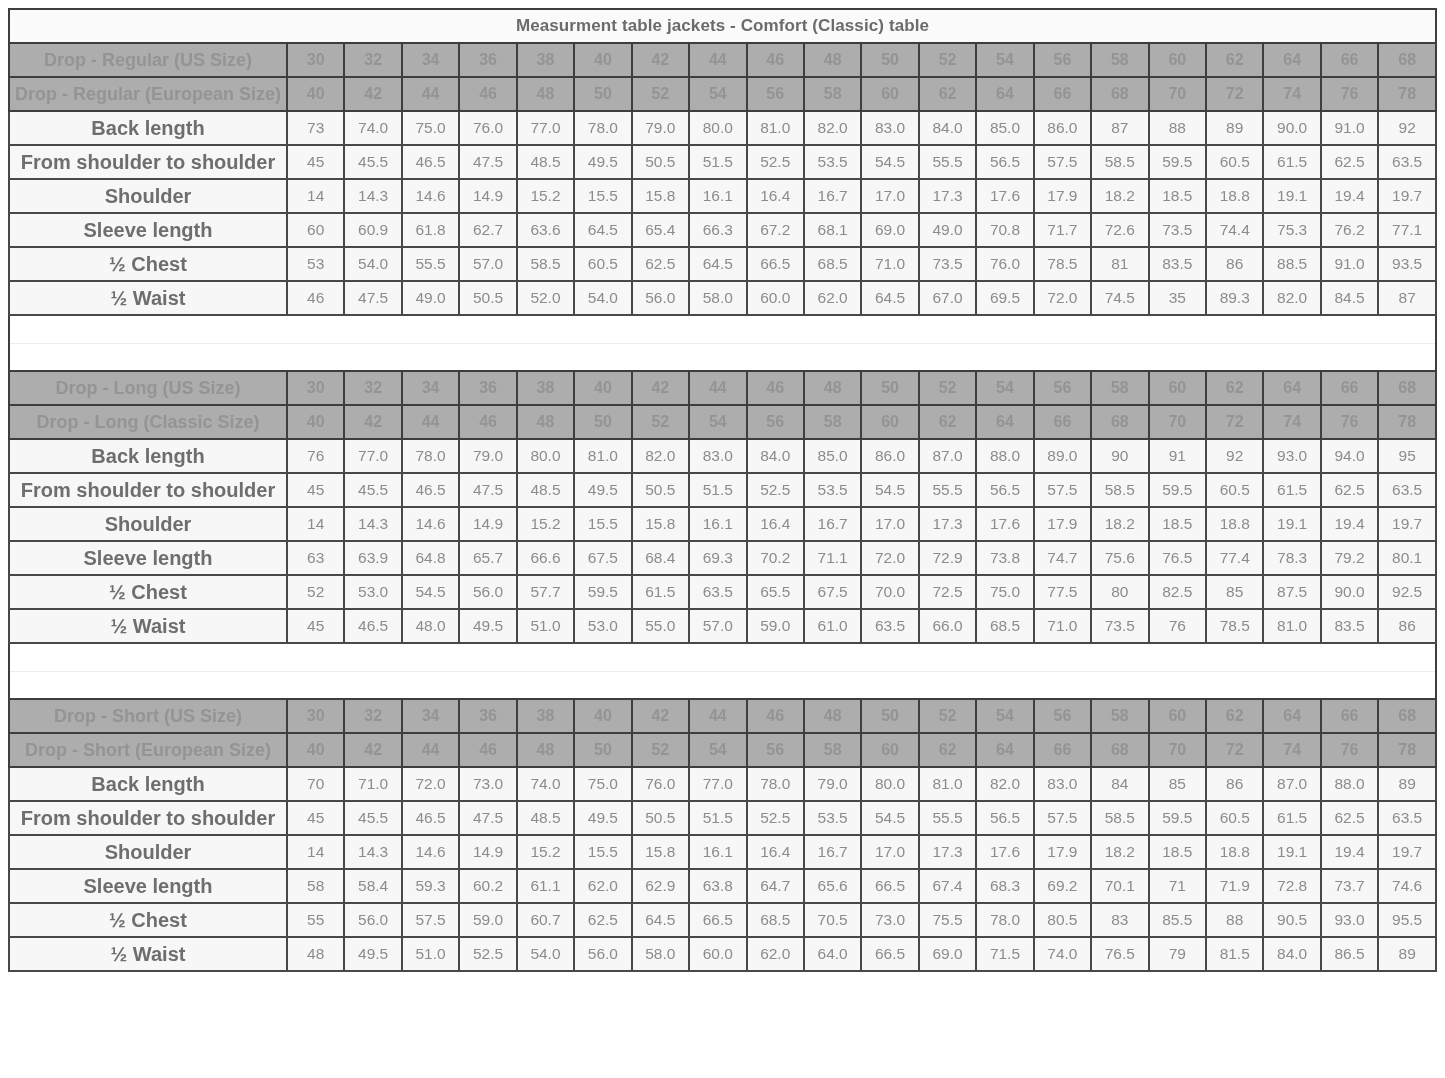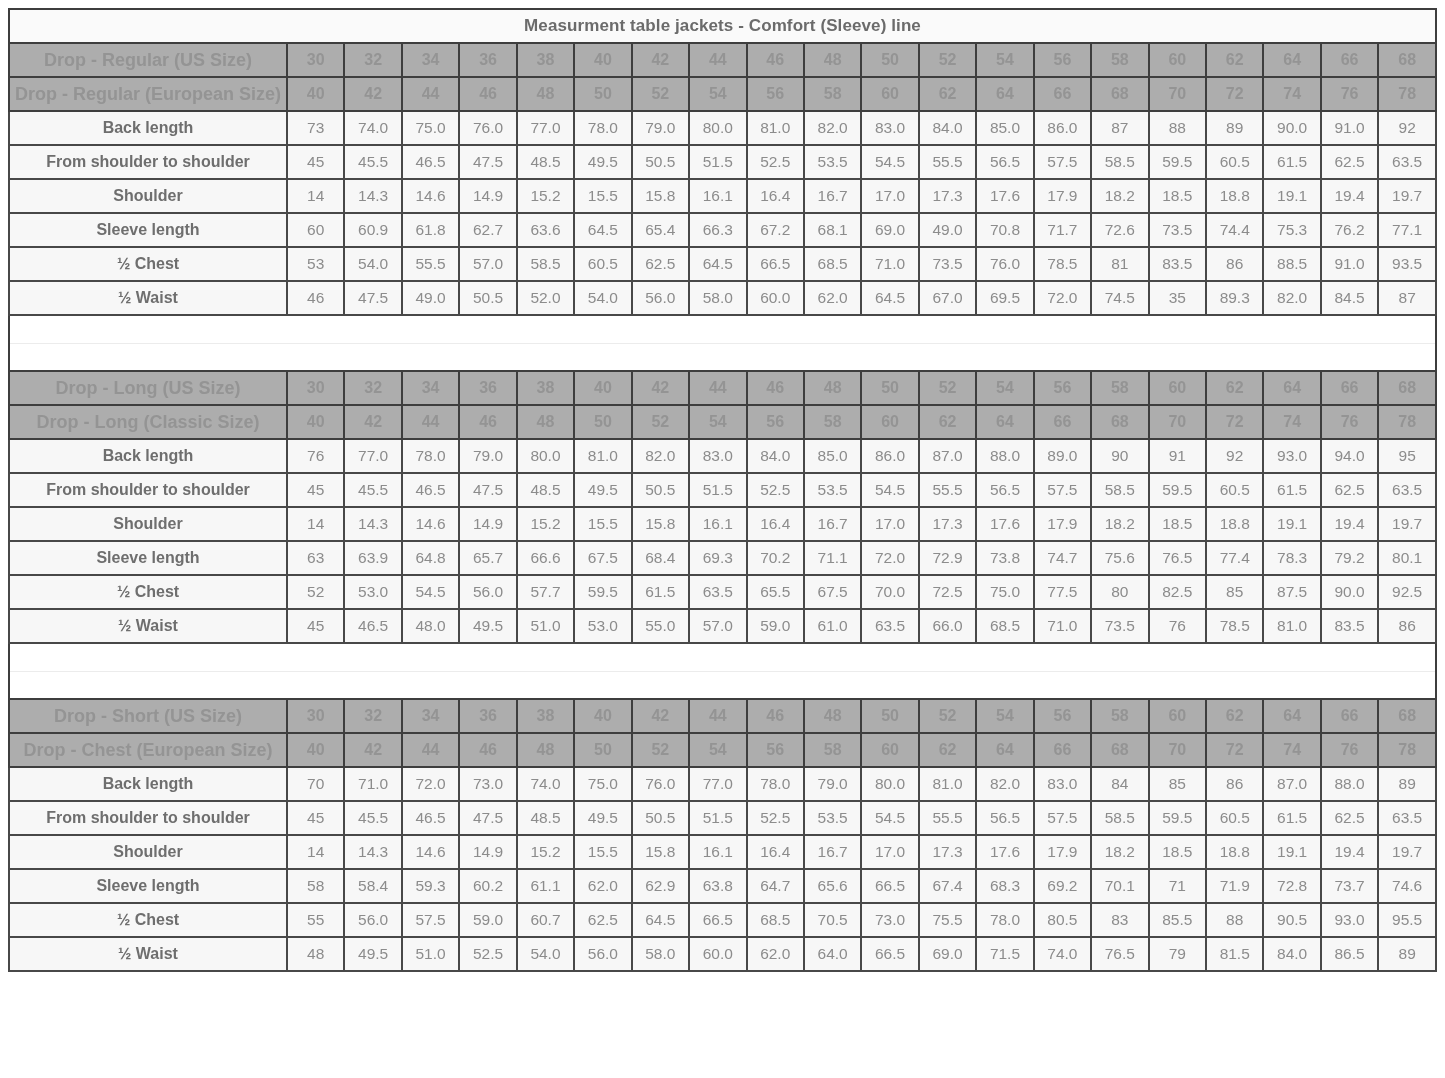--- a/index.html
+++ b/index.html
@@ -50,21 +50,21 @@
     height: 34px;
     text-align: center;
   }
   td.value-cell {
     color: #8c8c8c;
     font-size: 15.5px;
   }
   td.row-label-cell {
     color: #6e6e6e;
     font-weight: bold;
-    font-size: 16px;
+    font-size: 20px;
   }
   .gap-row td {
     background: #ffffff;
     border-left: 2px solid #3e3e3e;
     border-right: 2px solid #3e3e3e;
     border-top: none;
     border-bottom: none;
     height: 28px;
   }
   .gap-row.gap-a td {
@@ -94,21 +94,21 @@
         <col>
         <col>
         <col>
         <col>
         <col>
         <col>
         <col>
       </colgroup>
     <tbody>
       <tr>
-        <td class="title-cell" colspan="21">Measurment table jackets - Comfort (Sleeve) line</td>
+        <td class="title-cell" colspan="21">Measurment table jackets - Comfort (Classic) table</td>
       </tr>
     <tr class="header-row">
           <th class="header-cell header-label-cell">Drop - Regular (US Size)</th>
           <th class="header-cell">30</th>
           <th class="header-cell">32</th>
           <th class="header-cell">34</th>
           <th class="header-cell">36</th>
           <th class="header-cell">38</th>
           <th class="header-cell">40</th>
           <th class="header-cell">42</th>
@@ -500,21 +500,21 @@
           <th class="header-cell">54</th>
           <th class="header-cell">56</th>
           <th class="header-cell">58</th>
           <th class="header-cell">60</th>
           <th class="header-cell">62</th>
           <th class="header-cell">64</th>
           <th class="header-cell">66</th>
           <th class="header-cell">68</th>
         </tr>
         <tr class="header-row">
-          <th class="header-cell header-label-cell">Drop - Chest (European Size)</th>
+          <th class="header-cell header-label-cell">Drop - Short (European Size)</th>
           <th class="header-cell">40</th>
           <th class="header-cell">42</th>
           <th class="header-cell">44</th>
           <th class="header-cell">46</th>
           <th class="header-cell">48</th>
           <th class="header-cell">50</th>
           <th class="header-cell">52</th>
           <th class="header-cell">54</th>
           <th class="header-cell">56</th>
           <th class="header-cell">58</th>

